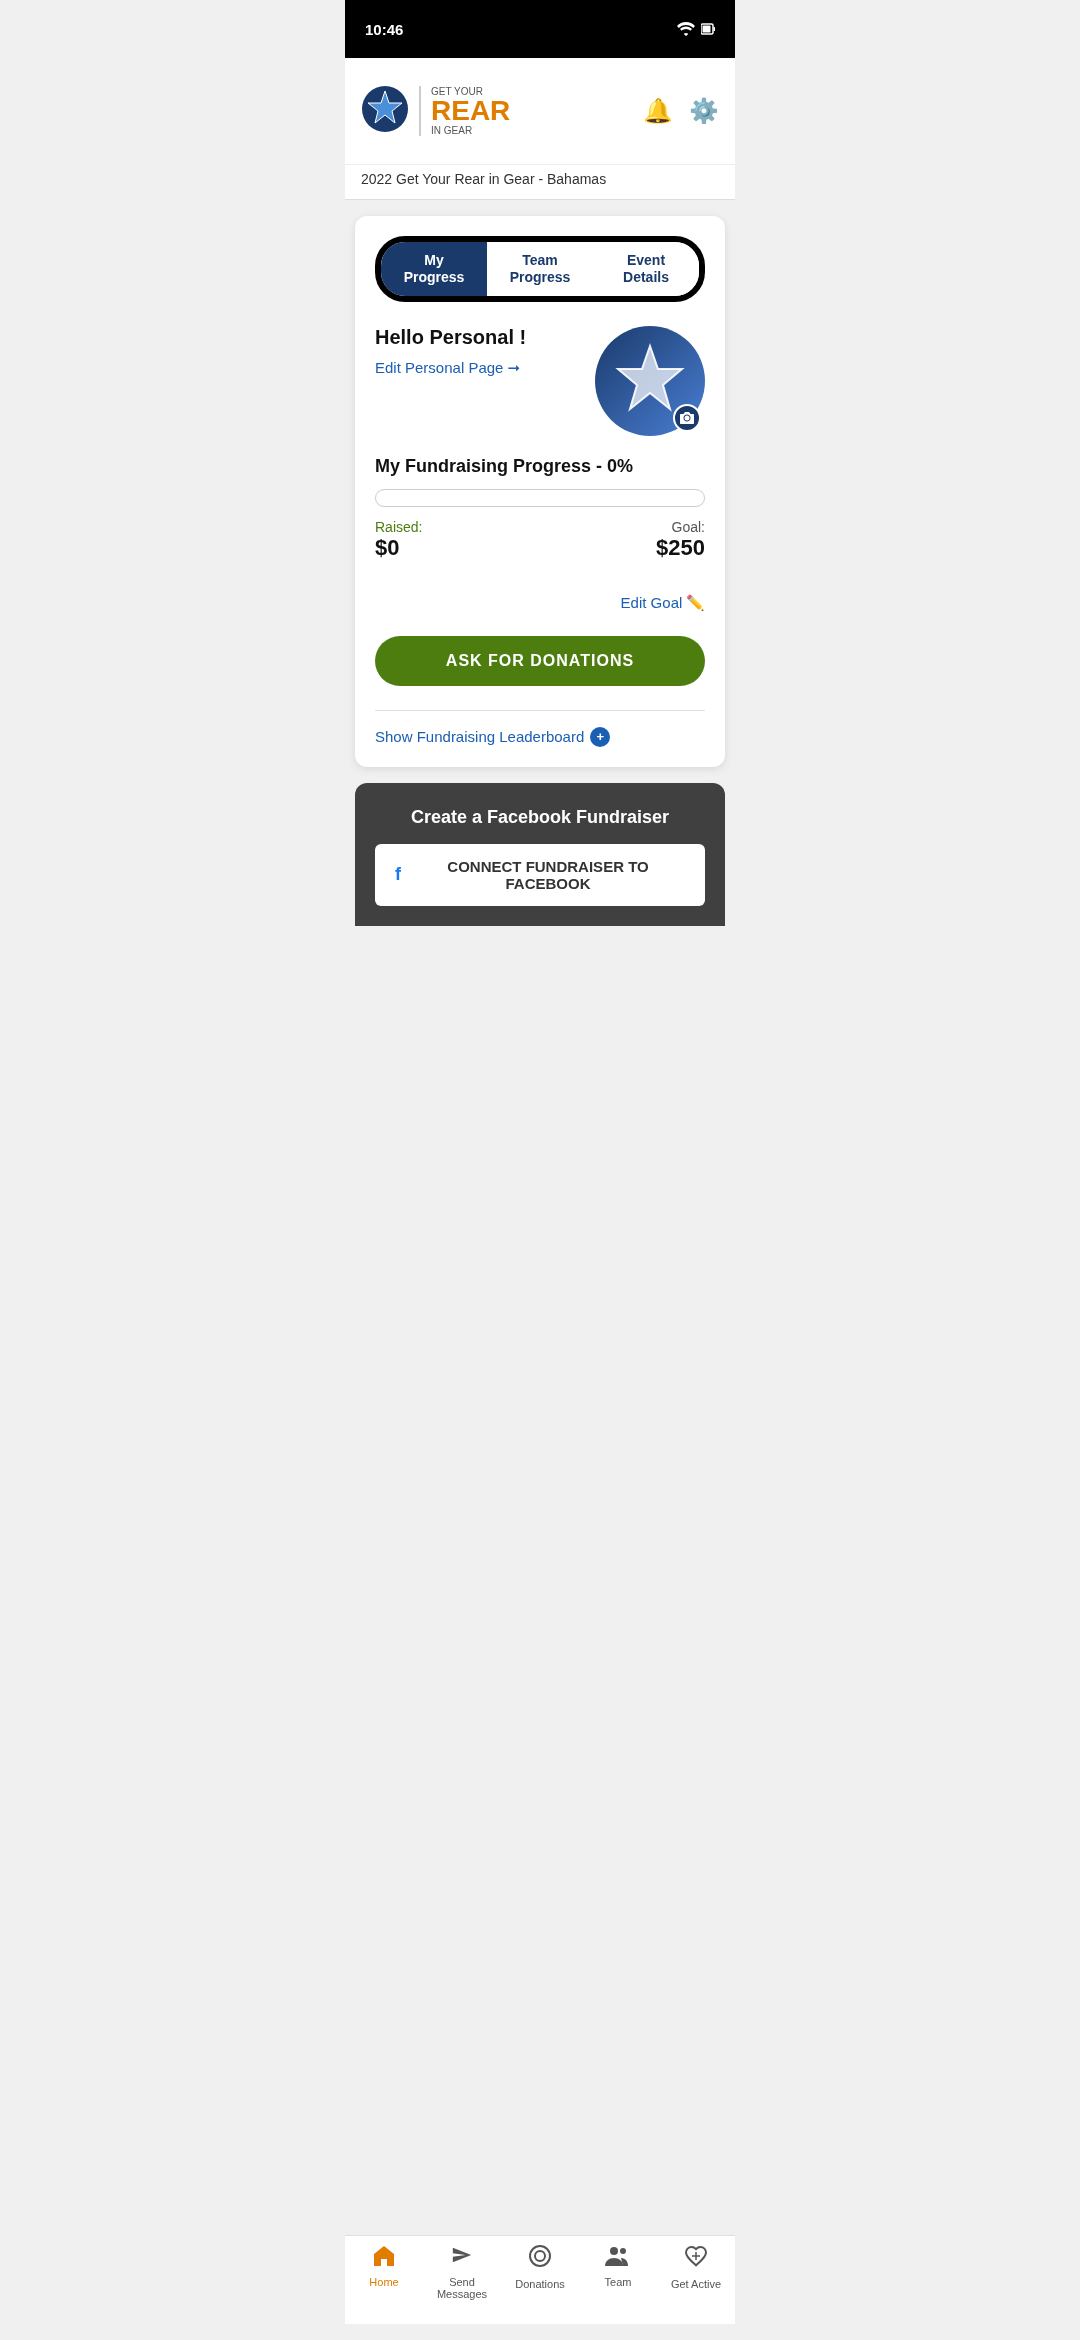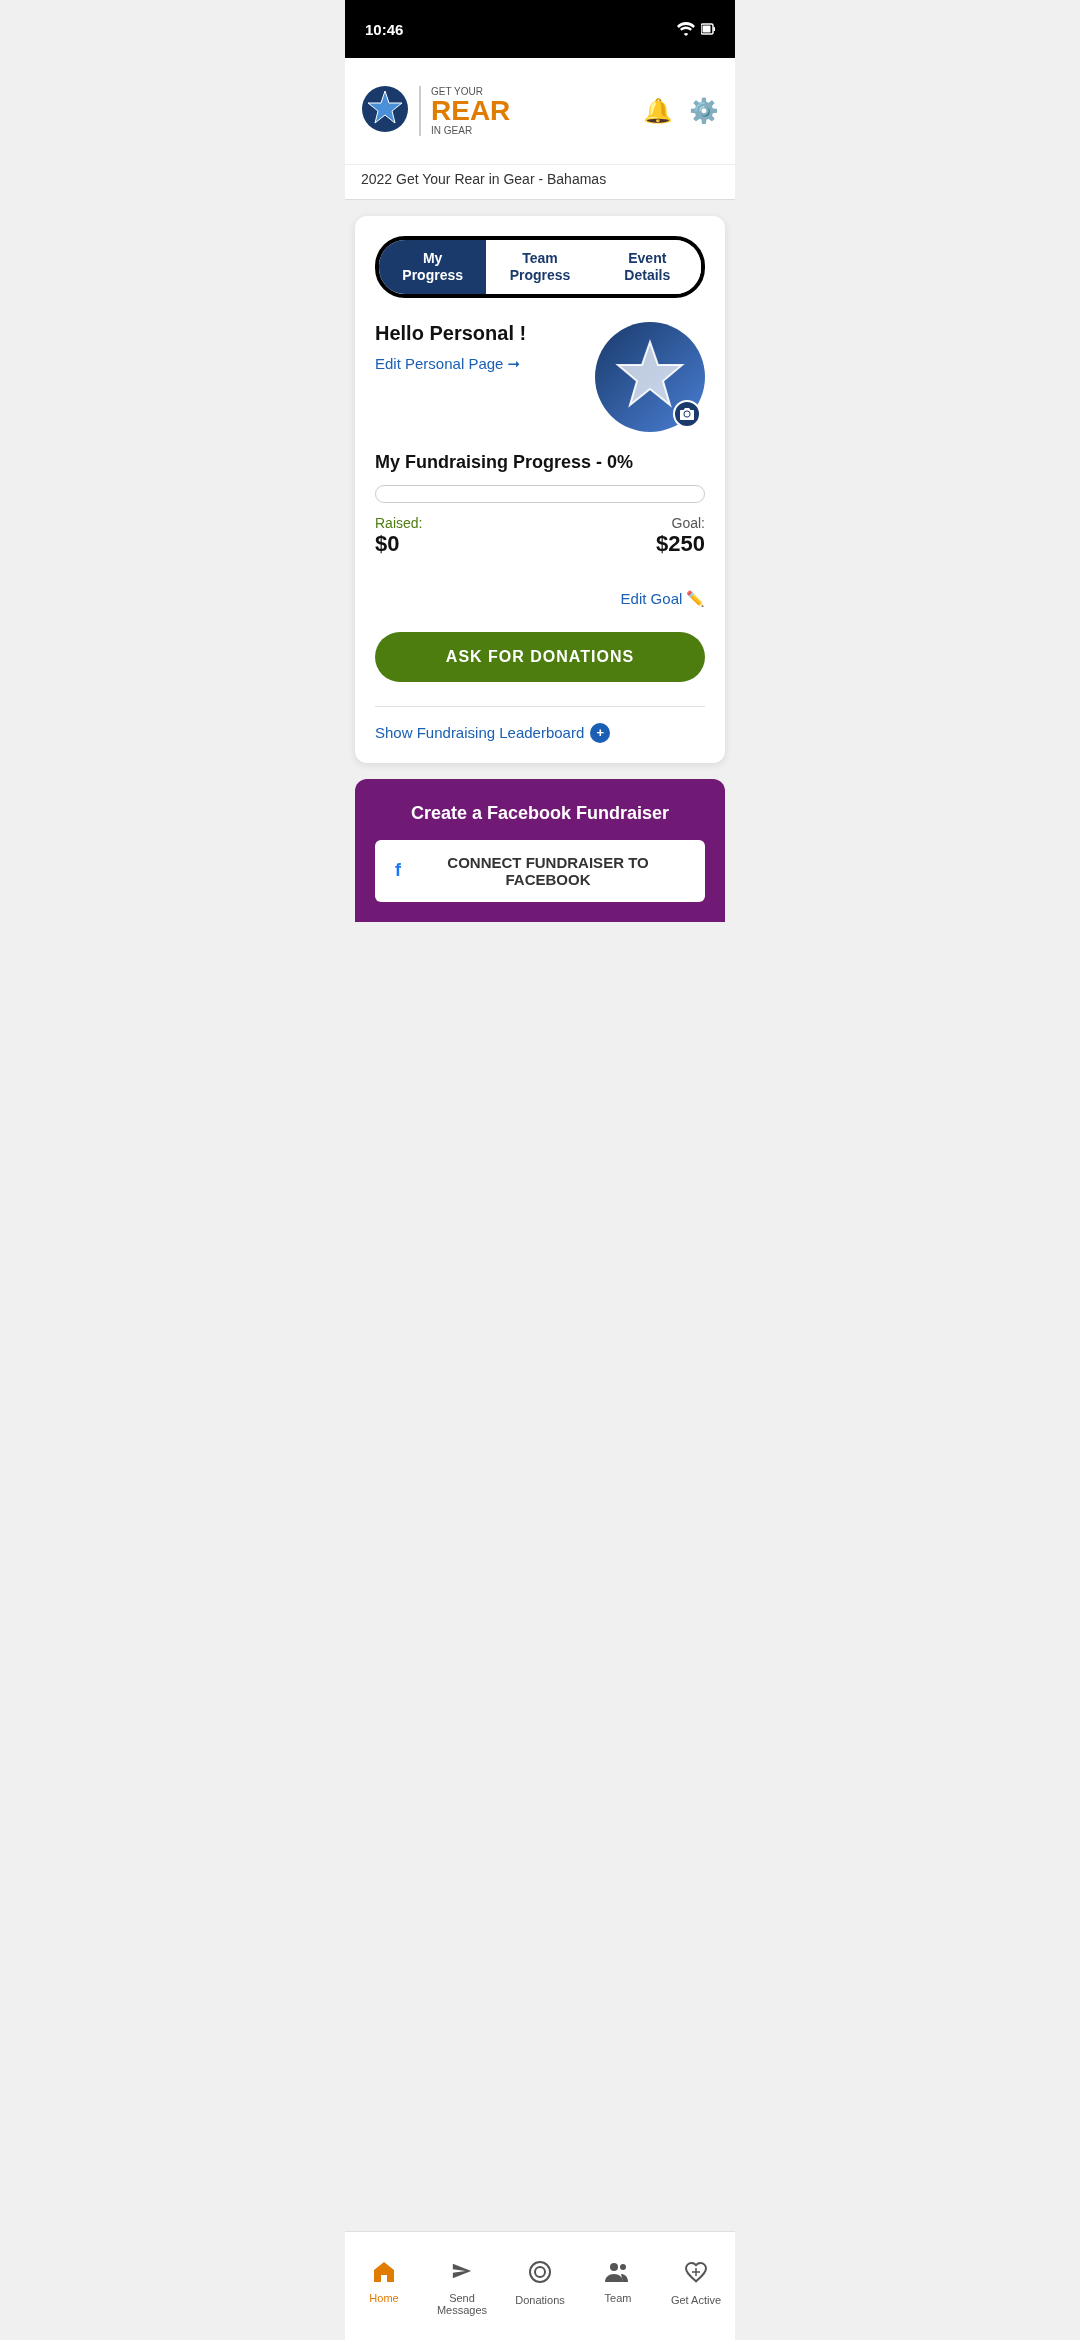--- a/index.html
+++ b/index.html
@@ -88,21 +88,21 @@
     .main-card {
       background: #fff;
       margin: 16px 10px;
       border-radius: 12px;
       box-shadow: 0 2px 8px rgba(0,0,0,0.1);
       padding: 20px;
     }
     
     .tabs {
       display: flex;
-      border: 4px solid #000000;
+      border: 6px solid #000000;
       border-radius: 30px;
       overflow: hidden;
       margin-bottom: 24px;
     }
     .tab {
       flex: 1;
       padding: 10px 6px;
       text-align: center;
       font-size: 14px;
       font-weight: 600;
@@ -274,21 +274,21 @@
       background: #1a5fb4;
       color: #fff;
       display: flex;
       align-items: center;
       justify-content: center;
       font-size: 13px;
       font-weight: 700;
     }
     
     .facebook-section {
-      background: #701a75;
+      background: #404040;
       margin: 16px 10px 0;
       border-radius: 12px 12px 0 0;
       padding: 24px 20px 20px;
       text-align: center;
     }
     .fb-create-title {
       color: #fff;
       font-size: 18px;
       font-weight: 700;
       margin-bottom: 16px;
@@ -310,23 +310,23 @@
     }
     .fb-icon {
       color: #1877f2;
       font-size: 18px;
     }
     
     .bottom-nav {
       background: #fff;
       display: flex;
       border-top: 1px solid #e0e0e0;
-      padding: 24px 0 20px;
+      padding: 4px 0 20px;
       position: fixed;
-      bottom: 0;
+      bottom: 16px;
       width: 390px;
     }
     .nav-item {
       flex: 1;
       display: flex;
       flex-direction: column;
       align-items: center;
       gap: 4px;
       cursor: pointer;
       padding: 4px 0;

